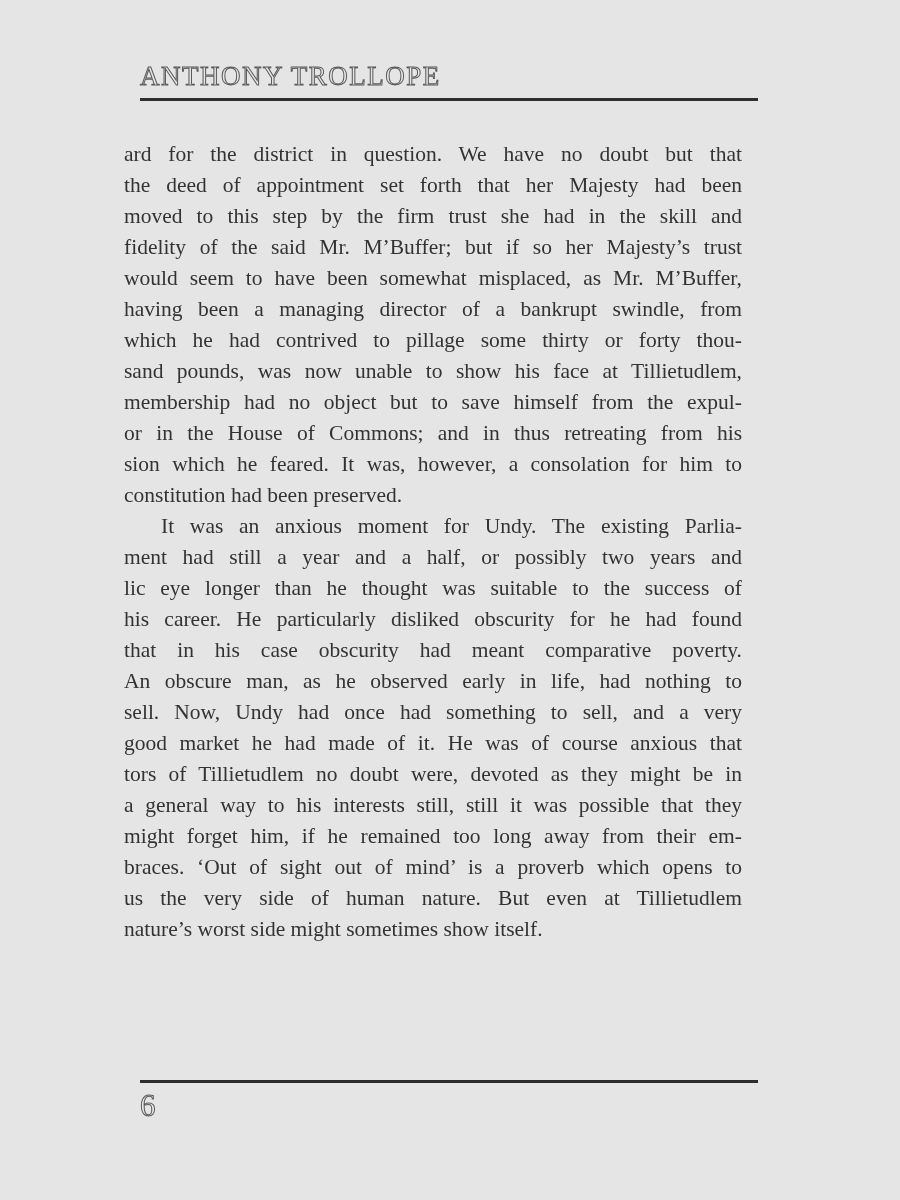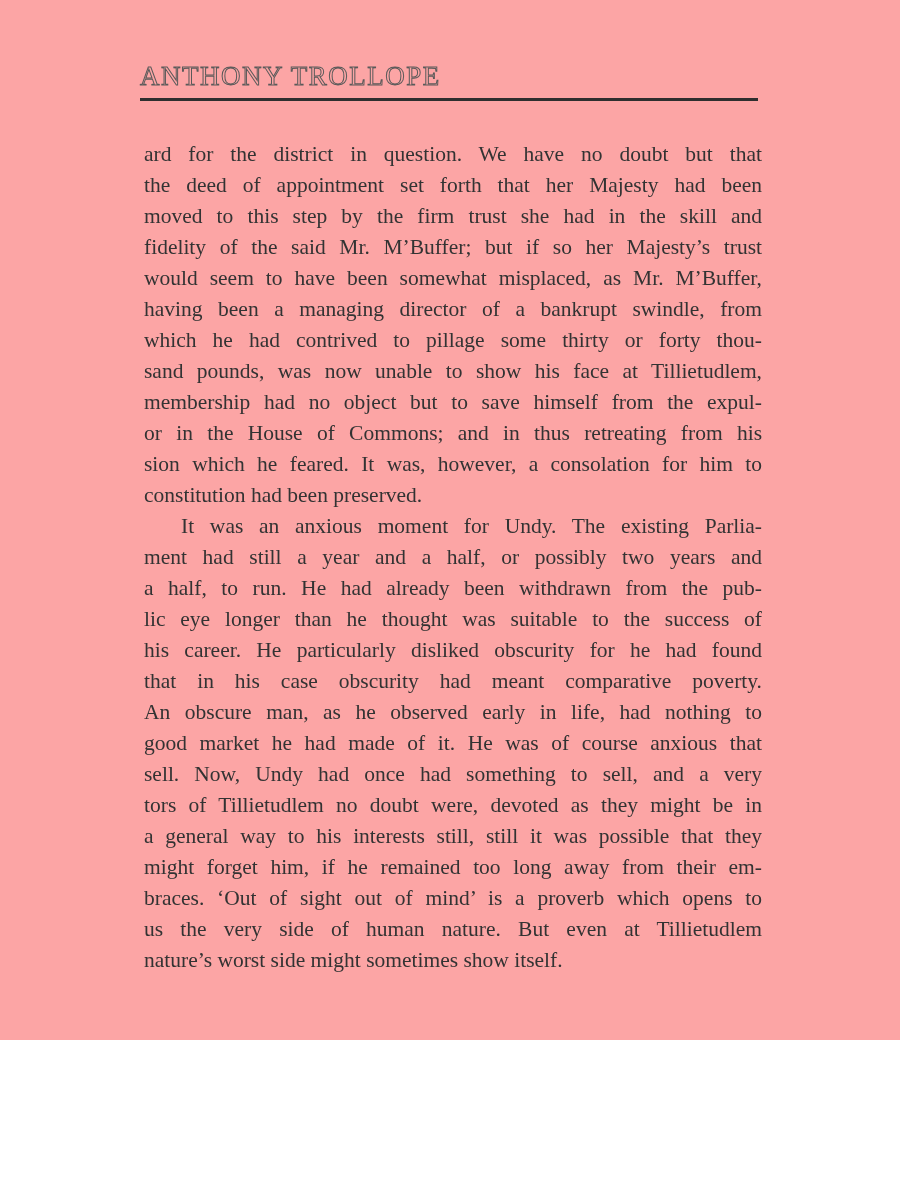--- a/index.html
+++ b/index.html
@@ -3,22 +3,22 @@
 <meta charset="utf-8">
 <style>
   html, body {
     margin: 0;
     padding: 0;
     background: #ffffff;
   }
   .page {
     position: relative;
     width: 900px;
-    height: 1040px;
-    background: #fca5a5;
+    height: 1200px;
+    background: #e5e5e5;
     overflow: hidden;
     font-family: "Liberation Serif", serif;
   }
   
   .running-header {
     position: absolute;
     left: 140px;
     top: 60px;
     width: 618px;
     font-family: "Liberation Serif", serif;
@@ -35,21 +35,21 @@
     left: 140px;
     width: 618px;
     height: 3px;
     background: #2e2e2e;
   }
   .rule.header-rule { top: 98px; }
   .rule.footer-rule { top: 1080px; }
   
   .body-text {
     position: absolute;
-    left: 144px;
+    left: 124px;
     top: 139px;
     width: 618px;
     font-size: 21.5px;
     line-height: 31px;
     color: #333333;
   }
   .line {
     text-align: justify;
     text-align-last: justify;
     white-space: normal;
@@ -92,27 +92,26 @@
         <div class="line">which he had contrived to pillage some thirty or forty thou-</div>
         <div class="line">sand pounds, was now unable to show his face at Tillietudlem,</div>
         <div class="line">membership had no object but to save himself from the expul-</div>
         <div class="line">or in the House of Commons; and in thus retreating from his</div>
         <div class="line">sion which he feared. It was, however, a consolation for him to</div>
         <div class="line last">constitution had been preserved.</div>
       </div>
       <div class="para indent">
         <div class="line">It was an anxious moment for Undy. The existing Parlia-</div>
         <div class="line">ment had still a year and a half, or possibly two years and</div>
-        <div class="line">a half, to run. He had already been withdrawn from the pub-</div>
         <div class="line">lic eye longer than he thought was suitable to the success of</div>
         <div class="line">his career. He particularly disliked obscurity for he had found</div>
         <div class="line">that in his case obscurity had meant comparative poverty.</div>
         <div class="line">An obscure man, as he observed early in life, had nothing to</div>
+        <div class="line">sell. Now, Undy had once had something to sell, and a very</div>
         <div class="line">good market he had made of it. He was of course anxious that</div>
-        <div class="line">sell. Now, Undy had once had something to sell, and a very</div>
         <div class="line">tors of Tillietudlem no doubt were, devoted as they might be in</div>
         <div class="line">a general way to his interests still, still it was possible that they</div>
         <div class="line">might forget him, if he remained too long away from their em-</div>
         <div class="line">braces. ‘Out of sight out of mind’ is a proverb which opens to</div>
         <div class="line">us the very side of human nature. But even at Tillietudlem</div>
         <div class="line last">nature’s worst side might sometimes show itself.</div>
       </div>
     </div>
 
   <div class="rule footer-rule"></div>

